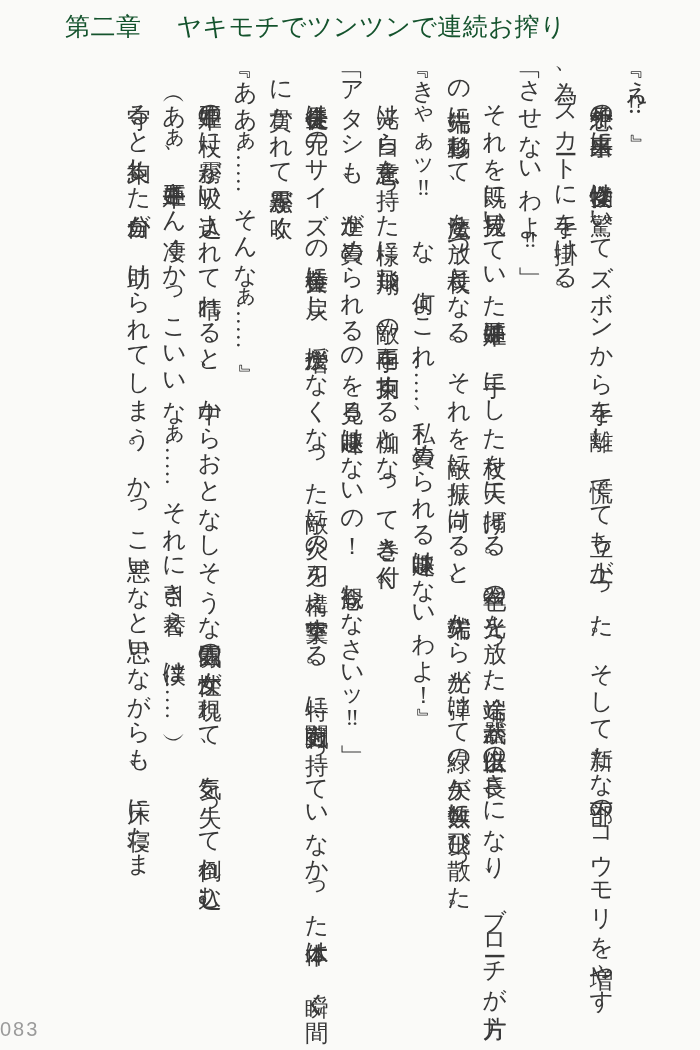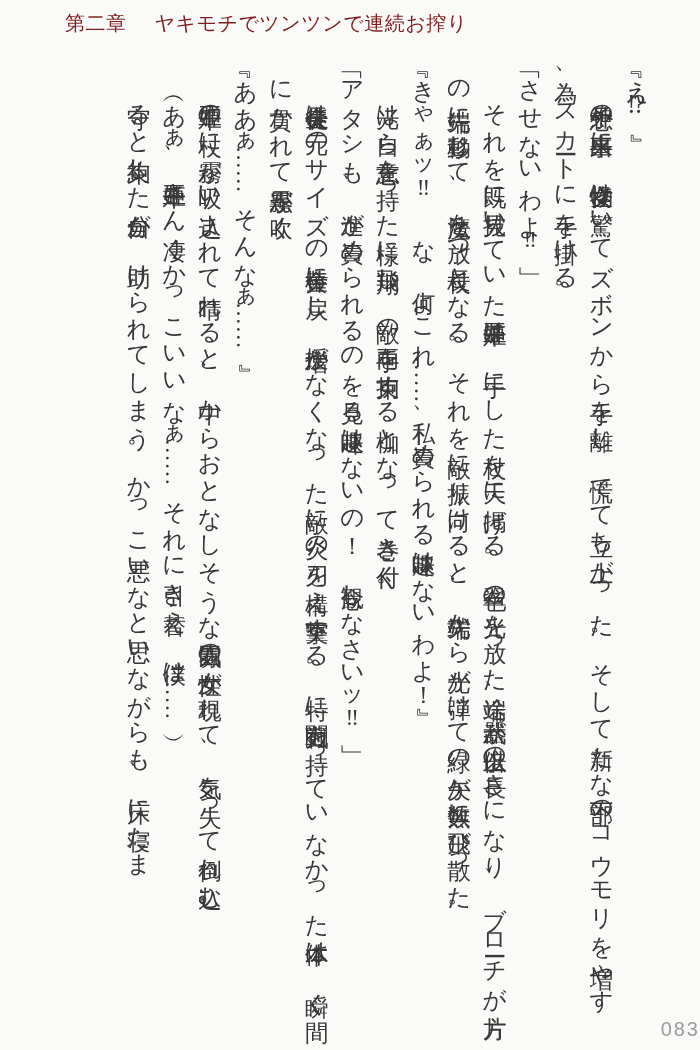--- a/index.html
+++ b/index.html
@@ -14,23 +14,23 @@
   .page {
     position: absolute;
     inset: 0;
     width: 700px;
     height: 1050px;
   }
   .running-header {
     position: absolute;
     top: 10px;
     left: 65px;
-    font-size: 20px;
+    font-size: 25px;
     letter-spacing: 0.5px;
-    color: #7f1d1d;
+    color: #14532d;
     white-space: nowrap;
   }
   .running-header .chapter-title { margin-left: 1.4em; }
   .text-block {
     position: absolute;
     top: 64px;
     right: 46px;
     height: 948px;
     writing-mode: vertical-rl;
     text-orientation: mixed;
@@ -40,21 +40,21 @@
     line-break: strict;
     color: #383838;
   }
   .para { margin: 0; text-indent: 0; }
   .para.indent { text-indent: 1em; }
   .page-number {
     position: absolute;
     bottom: 9px;
     left: 0;
     right: 0;
-    text-align: right;
+    text-align: left;
     font-family: "Liberation Sans", "DejaVu Sans", sans-serif;
     font-size: 20px;
     letter-spacing: 2px;
     color: #9b9b9b;
   }
 </style>
 </head>
 <body>
 
 <div class="page">

